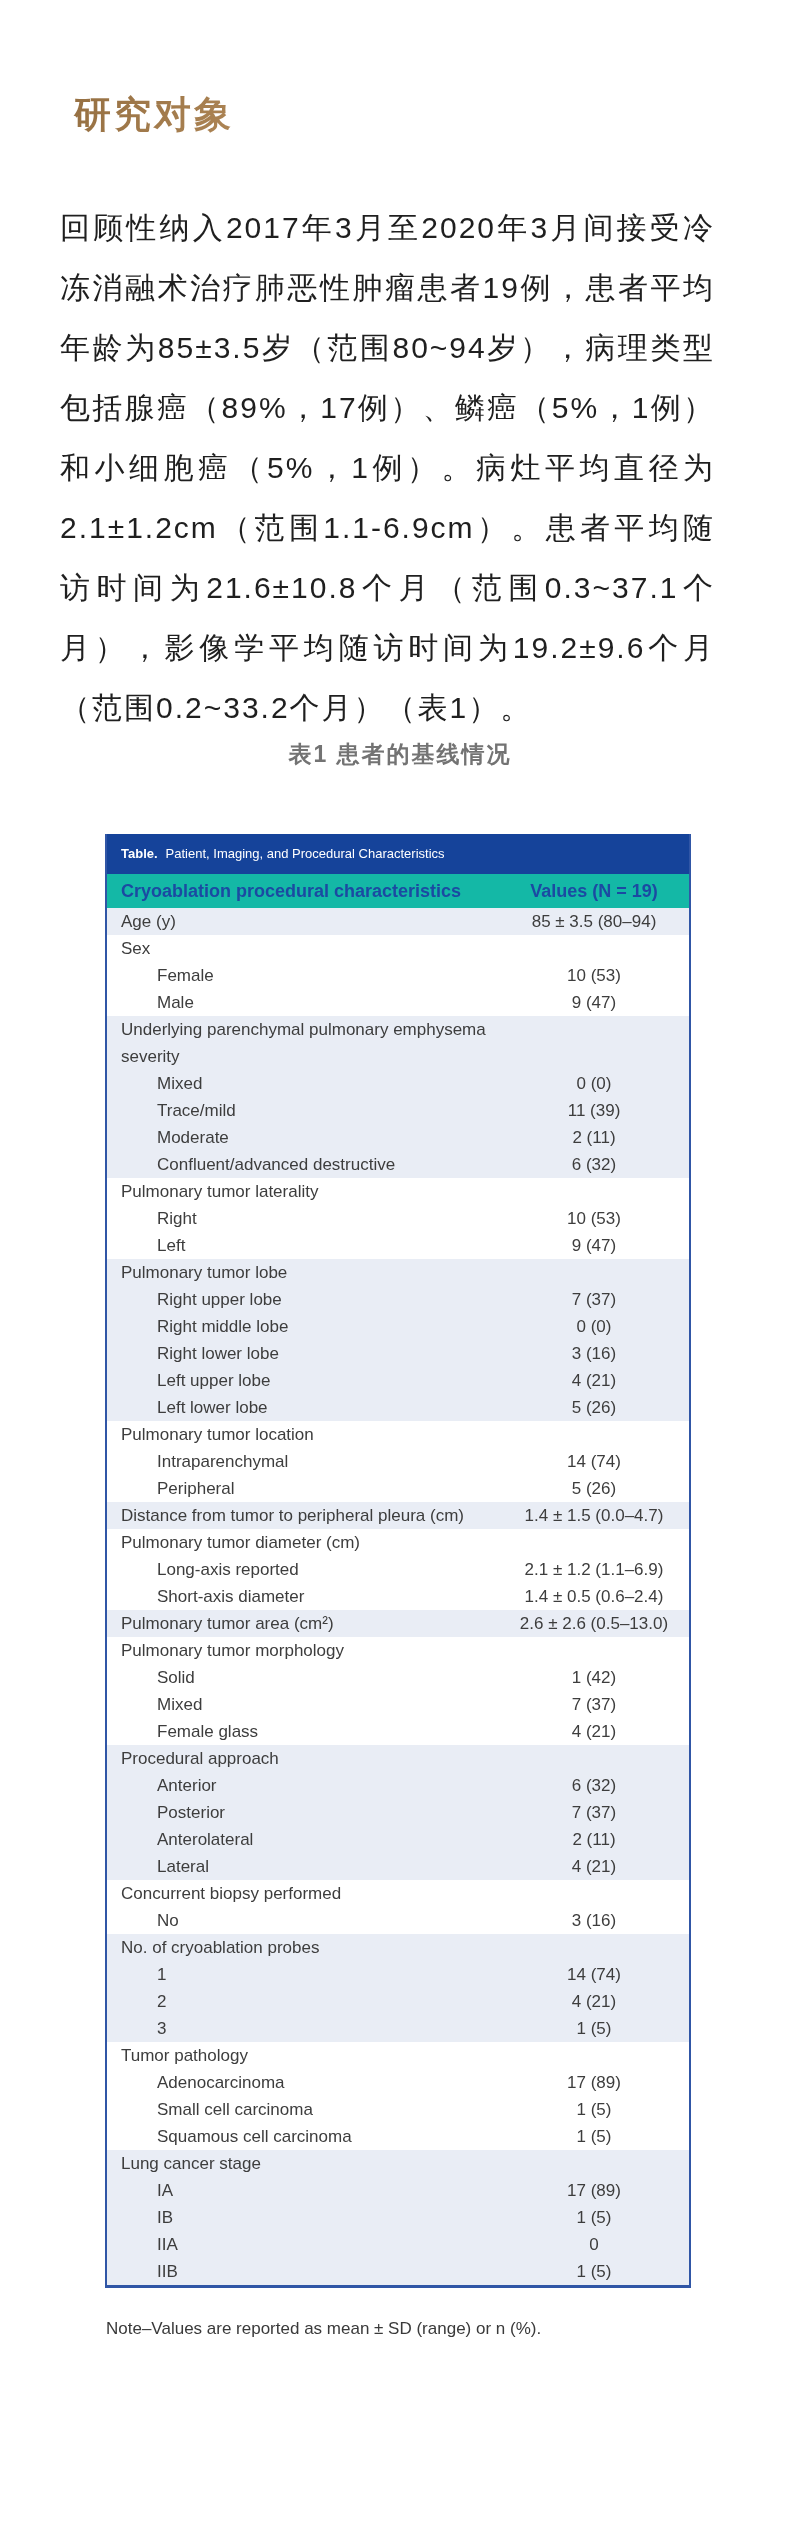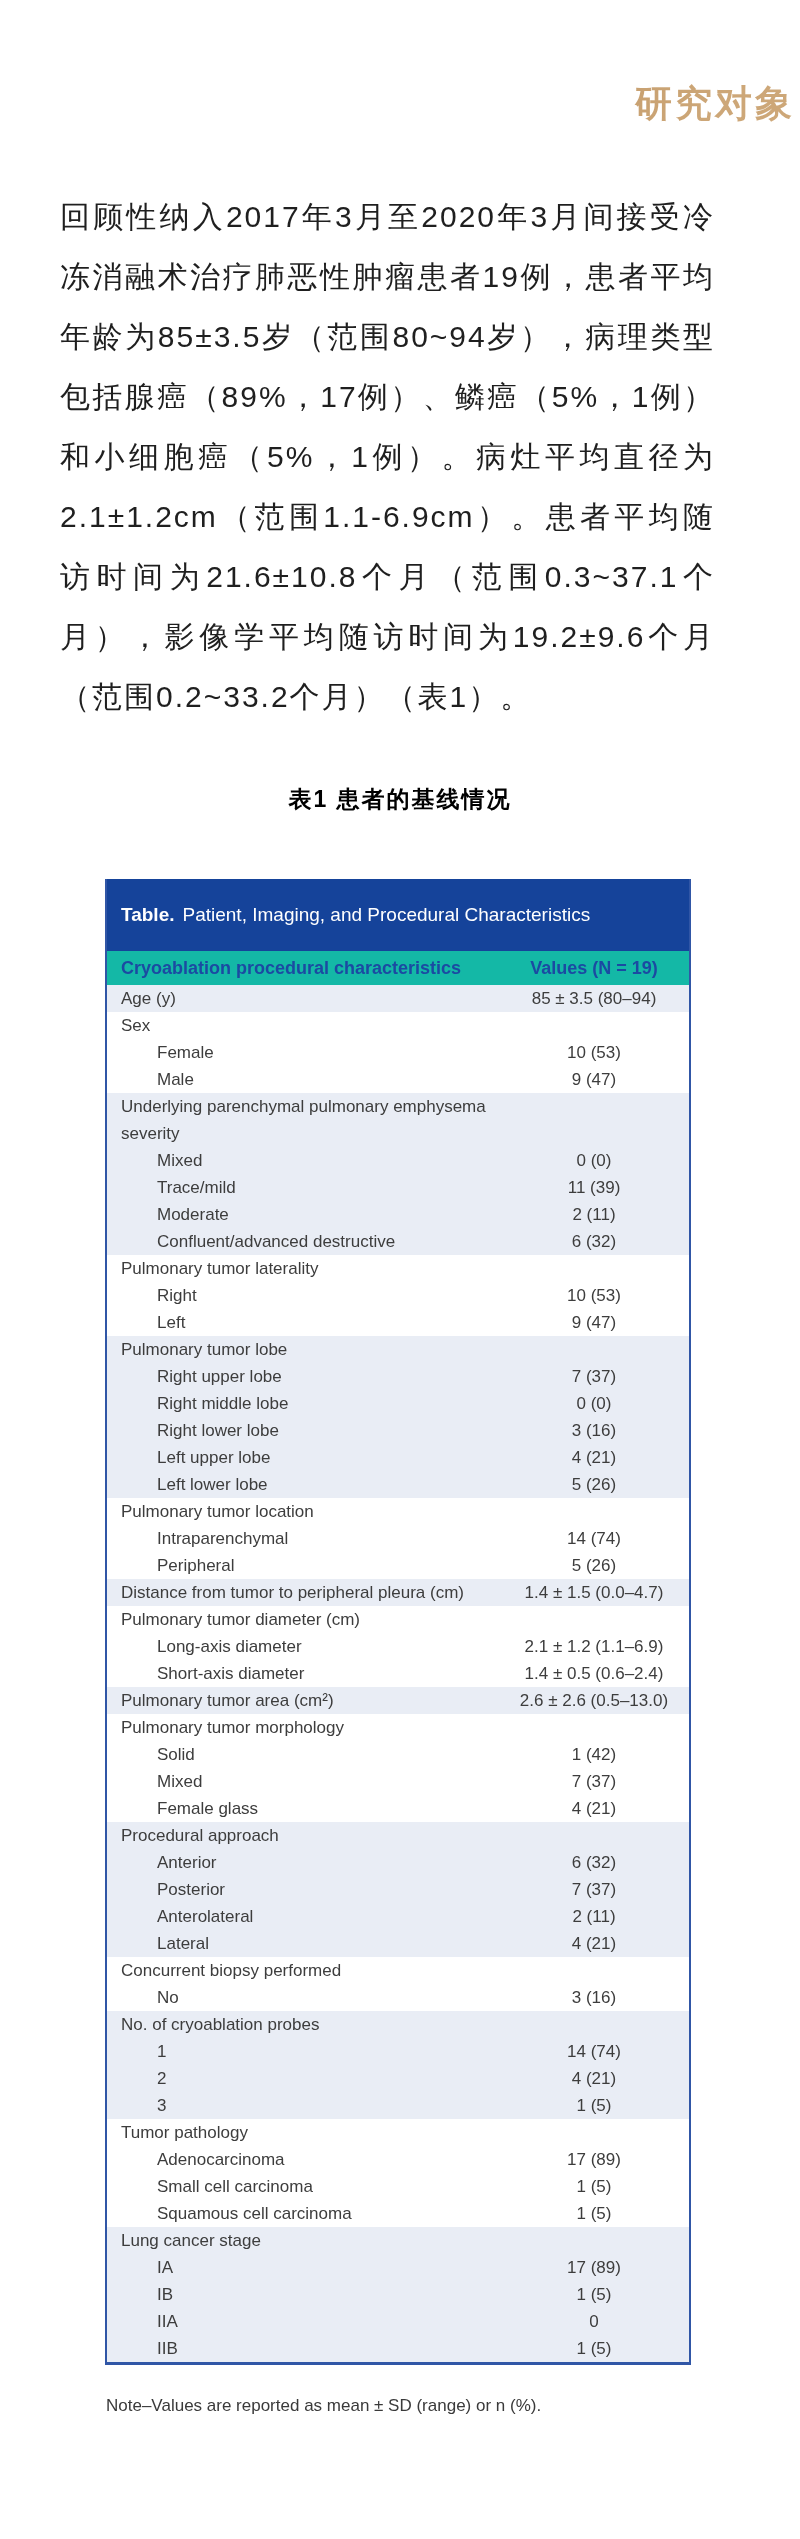--- a/index.html
+++ b/index.html
@@ -8,72 +8,70 @@
     width: 800px;
     min-height: 2539px;
     background: #ffffff;
     font-family: "Liberation Sans", sans-serif;
     -webkit-font-smoothing: antialiased;
   }
   main { display: block; }
 
   
   .heading {
-    margin: 5px;
+    margin: 16px;
     padding: 76px 0 0 58px;
     font-family: "DejaVu Serif", "Liberation Serif", serif;
     font-size: 37px;
     font-weight: 700;
     line-height: 44px;
     letter-spacing: 3px;
     background: linear-gradient(115deg, #8f6a3d 5%, #b98f5e 45%, #cda778 90%);
     -webkit-background-clip: text;
     background-clip: text;
-    text-align: right;
     -webkit-text-fill-color: transparent;
   }
 
   
   .para {
     margin: 62px 85px 0 60px;
     font-size: 30px;
     line-height: 60px;
     letter-spacing: 2px;
     color: #1f1f1f;
     text-align: justify;
     text-align-last: left;
   }
 
   
   .caption {
-    margin-top: 56px;
     text-align: center;
     font-size: 23px;
     font-weight: 700;
     line-height: 32px;
-    color: #000000;
+    color: #737373;
     letter-spacing: 2px;
   }
 
   
   .tablefig {
     margin: 64px 0 0 105px;
     width: 586px;
     box-sizing: border-box;
     border: 2px solid #3056a6;
     border-bottom-width: 3px;
     border-top: none;
     font-size: 17px;
     color: #3d3d3d;
   }
   .band {
     background: #15439a;
     color: #ffffff;
-    padding: 24px 14px;
-    font-size: 19px;
+    padding: 8px 14px;
+    font-size: 13px;
     line-height: 24px;
   }
   .band-bold { font-weight: 700; margin-right: 8px; }
   .colhead {
     display: flex;
     align-items: center;
     padding: 5px 0;
     background: #14b8a6;
   }
   .colhead .lbl {
@@ -233,21 +231,21 @@
             <div class="lbl">Distance from tumor to peripheral pleura (cm)</div>
             <div class="val">1.4 ± 1.5 (0.0–4.7)</div>
           </div>
         </div>
         <div class="sec">
           <div class="trow">
             <div class="lbl">Pulmonary tumor diameter (cm)</div>
             <div class="val"></div>
           </div>
           <div class="trow ind">
-            <div class="lbl">Long-axis diameter</div>
+            <div class="lbl">Long-axis reported</div>
             <div class="val">2.1 ± 1.2 (1.1–6.9)</div>
           </div>
           <div class="trow ind">
             <div class="lbl">Short-axis diameter</div>
             <div class="val">1.4 ± 0.5 (0.6–2.4)</div>
           </div>
         </div>
         <div class="sec shaded">
           <div class="trow">
             <div class="lbl">Pulmonary tumor area (cm²)</div>

